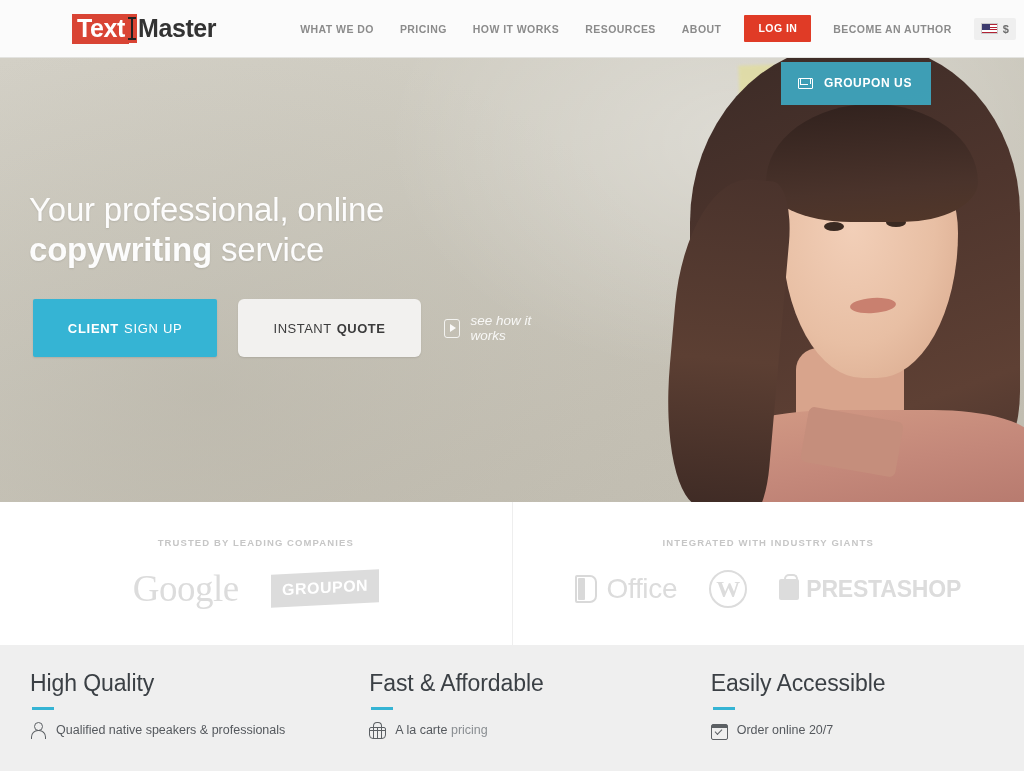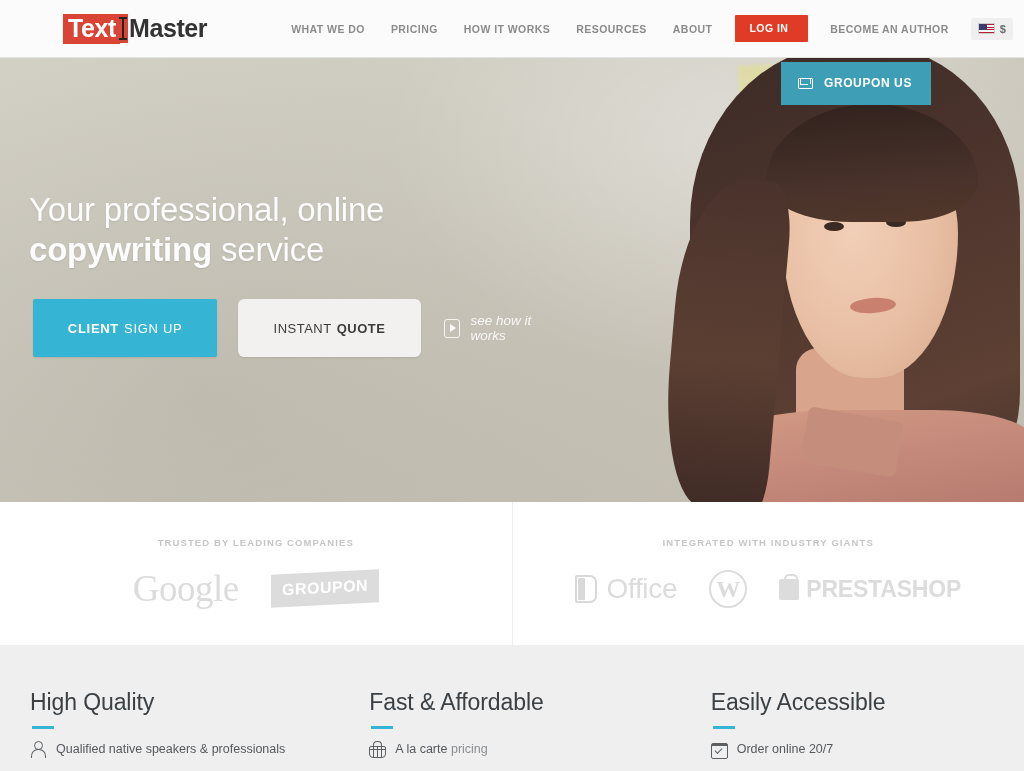--- a/index.html
+++ b/index.html
@@ -14,21 +14,21 @@
   
   .header {
     position: absolute; top: 0; left: 0;
     width: 1024px; height: 58px;
     background: #fbfbfb;
     border-bottom: 1px solid #e3e3e0;
     display: flex; align-items: center;
     z-index: 30;
   }
   .logo {
-    margin-left: 20px;
+    margin-left: 29px;
     display: flex; align-items: center;
     height: 30px;
     padding-left: 43px;
   }
   .logo-text {
     background: #d94434;
     color: #ffffff;
     font-weight: bold;
     font-size: 25px;
     line-height: 29px;
@@ -75,21 +75,21 @@
     padding: 0 13px;
     cursor: pointer;
     white-space: nowrap;
   }
   .nav-login {
     background: #e03b26;
     color: #ffffff;
     font-size: 10.5px;
     font-weight: bold;
     letter-spacing: 0.45px;
-    padding: 7px 20px 8px 14px;
+    padding: 7px 14px 8px 14px;
     margin: 0 10px;
     border-radius: 1px;
     cursor: pointer;
     white-space: nowrap;
   }
   .nav-author {
     color: #8b8b8b;
     font-size: 10.5px;
     font-weight: bold;
     letter-spacing: 0.45px;
@@ -387,21 +387,21 @@
 
   
   .features {
     position: absolute; top: 645px; left: 0;
     width: 1024px; height: 126px;
     background: #efefef;
     display: flex;
   }
   .feature {
     flex: 1;
-    padding: 43px 0 0 30px;
+    padding: 24px 0 0 30px;
   }
   .feature:nth-child(2) { padding-left: 26px; }
   .feature:nth-child(3) { padding-left: 28px; }
   .feature-title {
     color: #3b4045;
     font-size: 23px;
     font-weight: 300;
     letter-spacing: -0.1px;
     line-height: 28px;
   }

